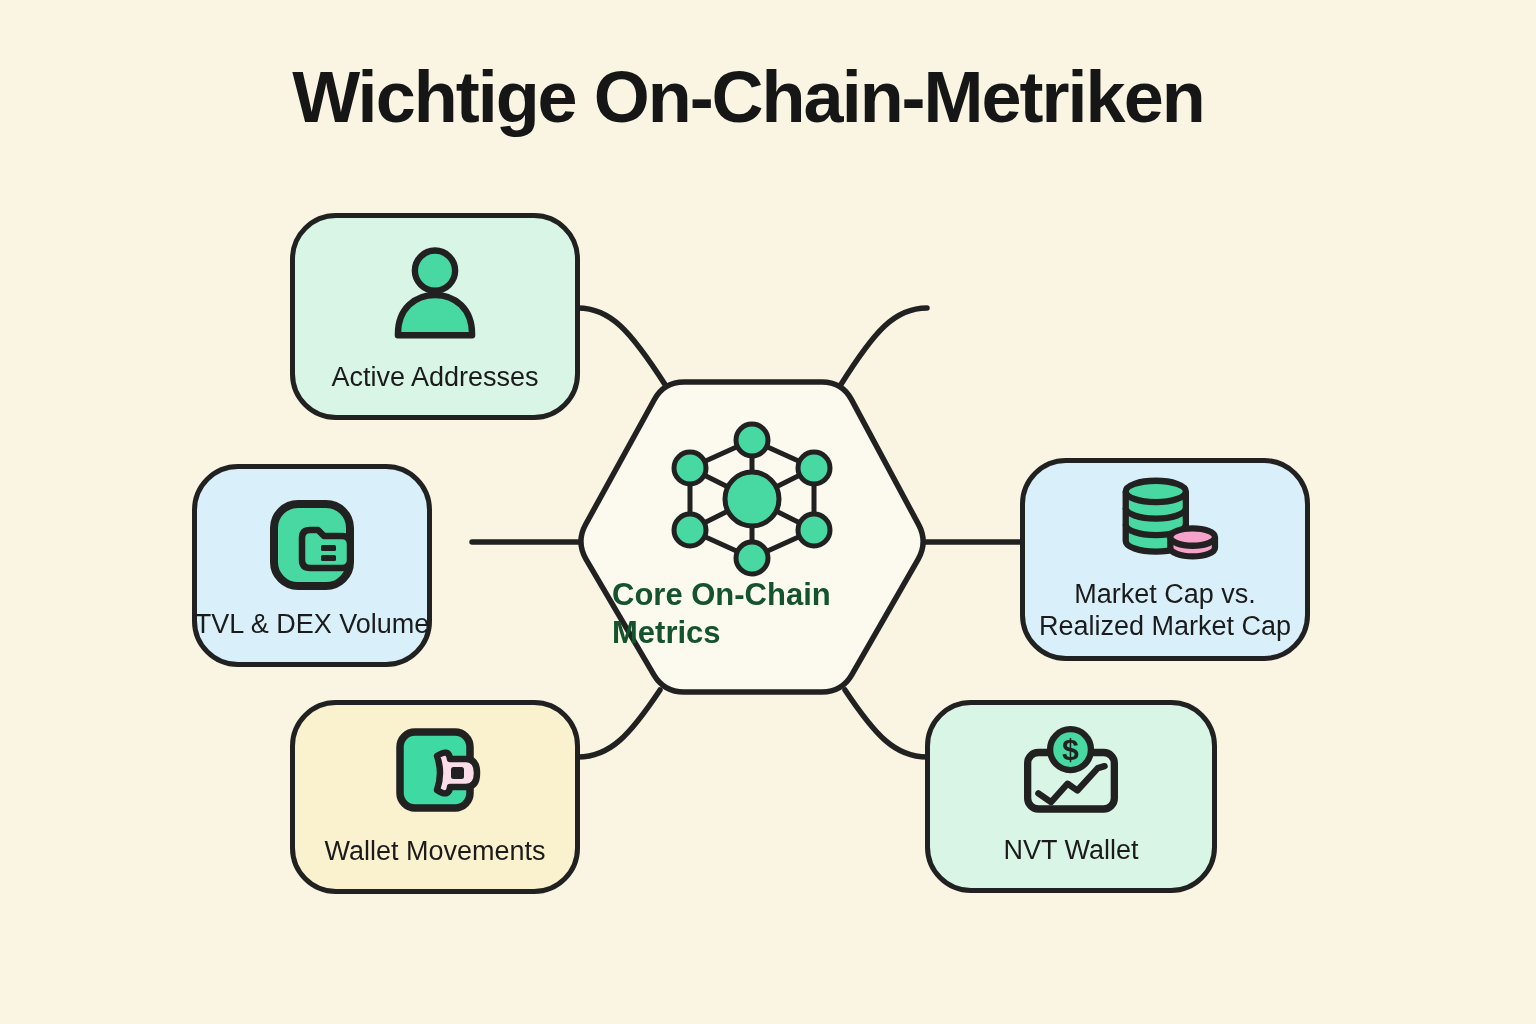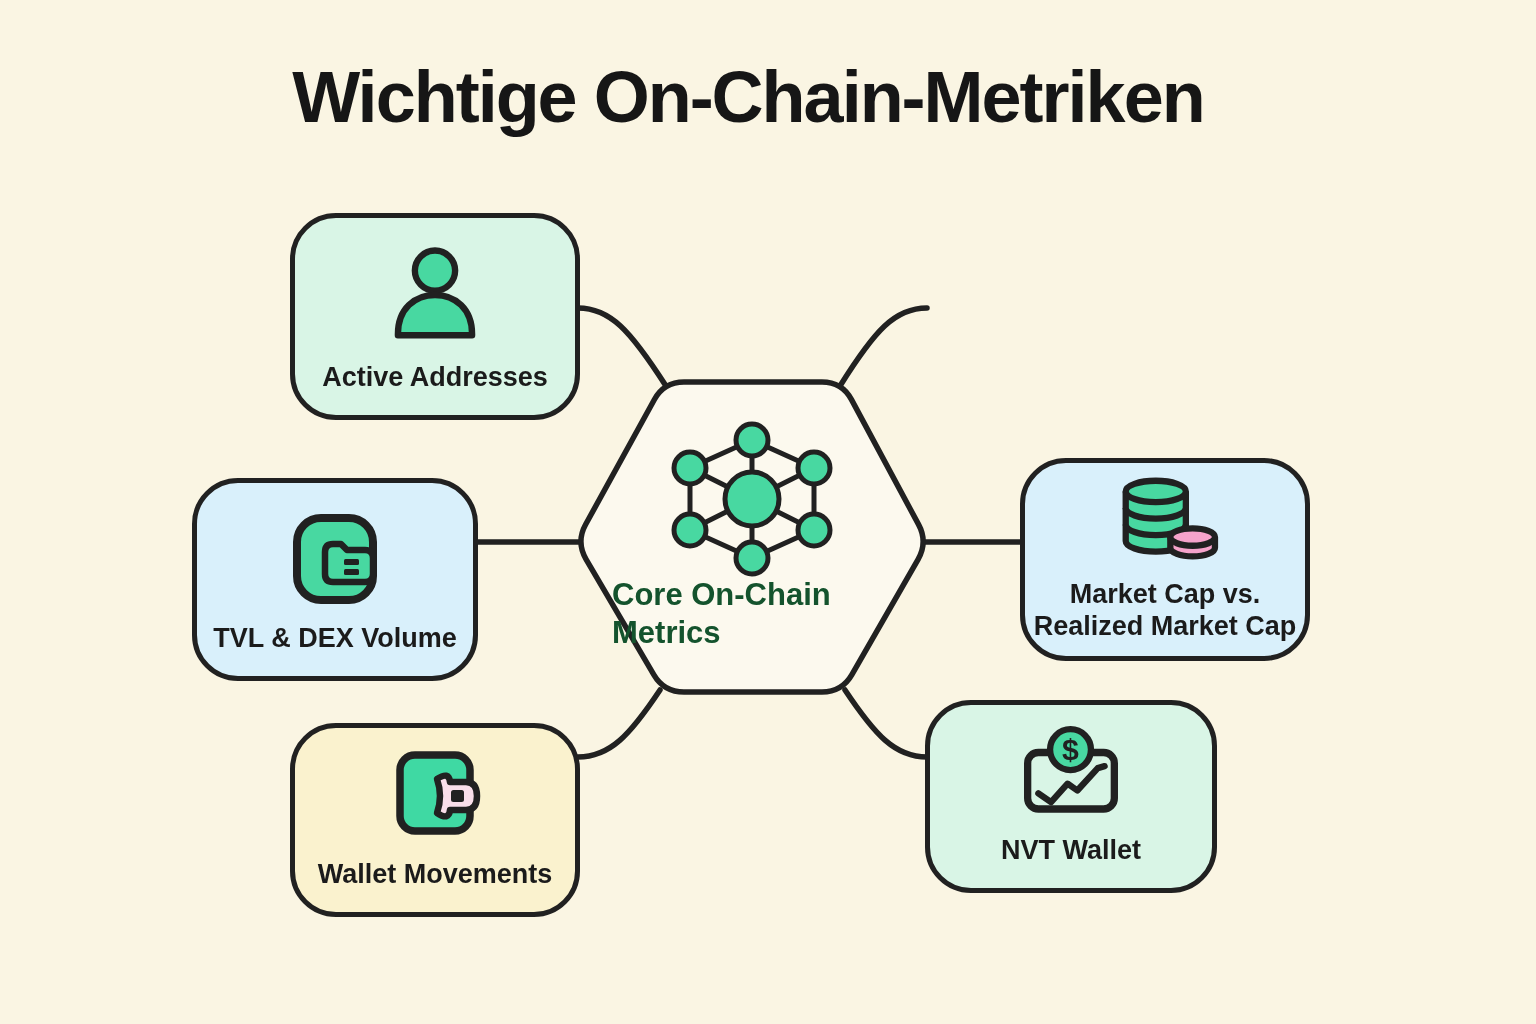--- a/index.html
+++ b/index.html
@@ -15,32 +15,32 @@
     text-align:center; font-size:72px; font-weight:700;
     letter-spacing:-2px; color:#161616; white-space:nowrap;
   }
   .node {
     position:absolute; box-sizing:border-box;
     border:5.5px solid #212121; border-radius:46px;
     display:flex; flex-direction:column; align-items:center;
     justify-content:flex-end; padding-bottom:22px; gap:13px;
   }
   .node .label {
-    font-size:27px; font-weight:700; line-height:32px;
+    font-size:27px; font-weight:400; line-height:32px;
     text-align:center; color:#1B1B1B; width:104%;
   }
   .green  { background:#D9F5E6; }
   .yellow { background:#FAF2CE; }
   .blue   { background:#D9F0FB; }
 
   #node-active { left:290px; top:213px; width:290px; height:207px; }
   #node-txvol  { left:925px; top:213px; width:290px; height:207px; }
-  #node-tvl    { left:192px; top:478px; width:286px; height:203px; }
+  #node-tvl    { left:192px; top:464px; width:240px; height:203px; }
   #node-mcap   { left:1020px; top:458px; width:290px; height:203px; padding-bottom:14px; gap:8px; }
-  #node-wallet { left:290px; top:700px; width:290px; height:194px;margin-top:23px; }
+  #node-wallet { left:290px; top:700px; width:290px; height:194px; }
   #node-nvt    { left:925px; top:700px; width:292px; height:193px; }
 
   .hex-label {
     position:absolute; left:612px; top:576px; width:280px;
     font-size:31px; font-weight:700;
     line-height:38px; color:#14532d;
   }
 </style>
 </head>
 <body>

